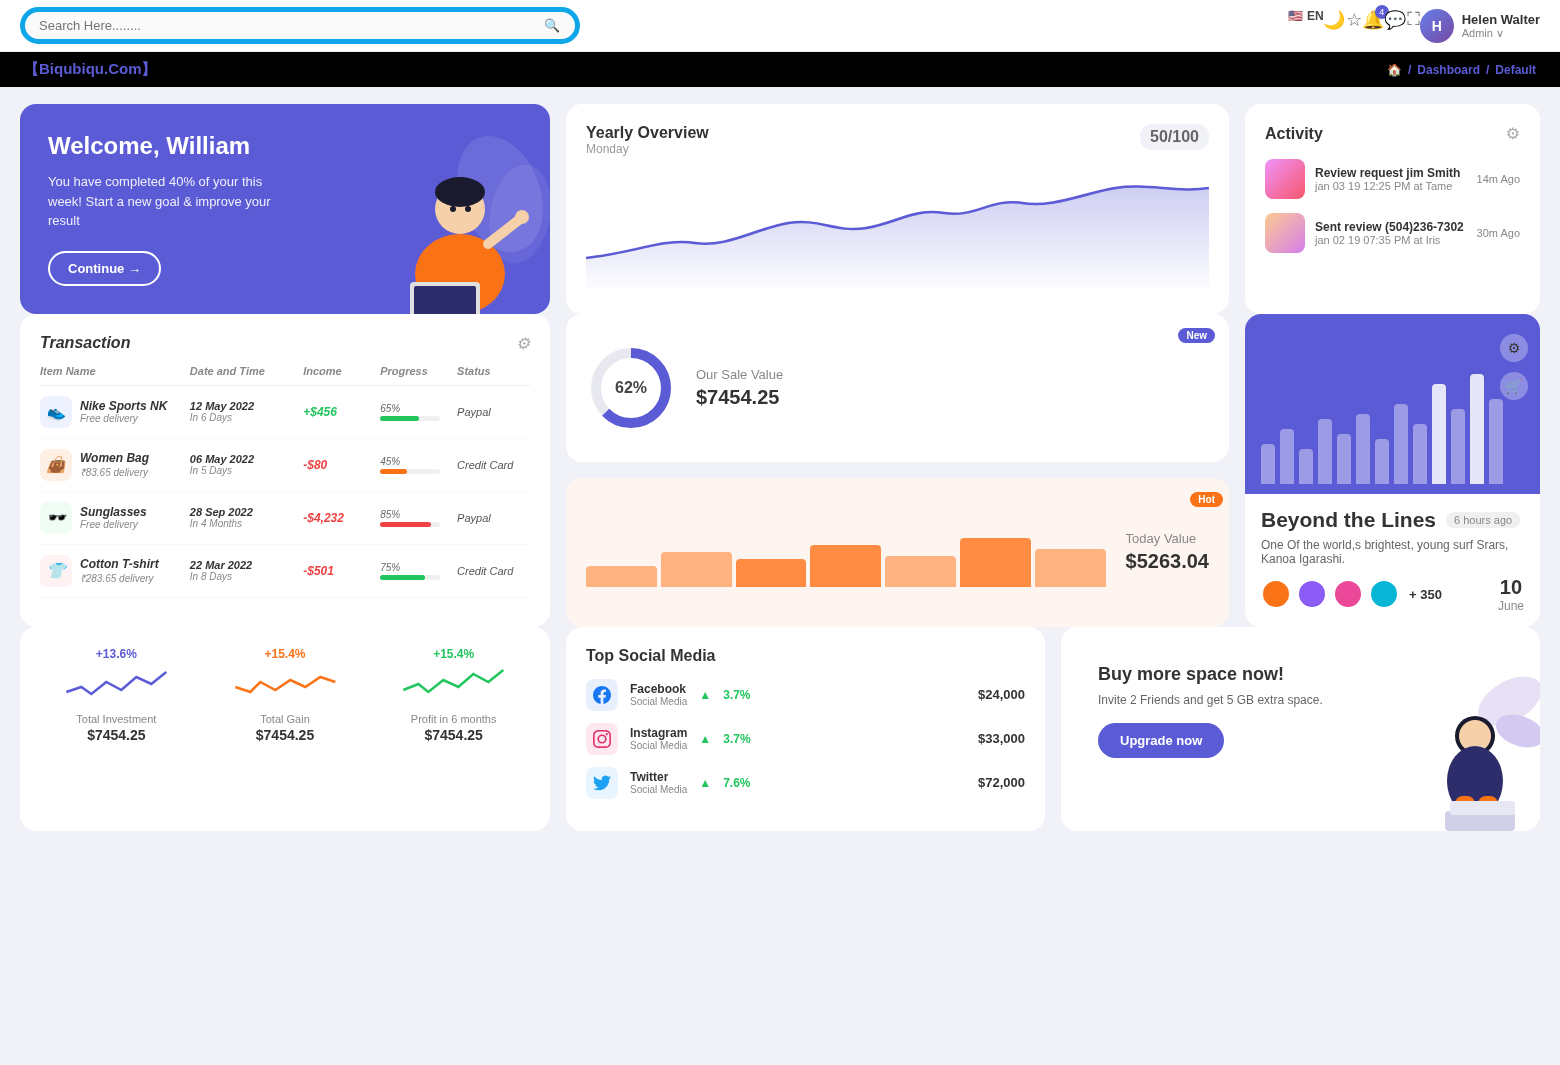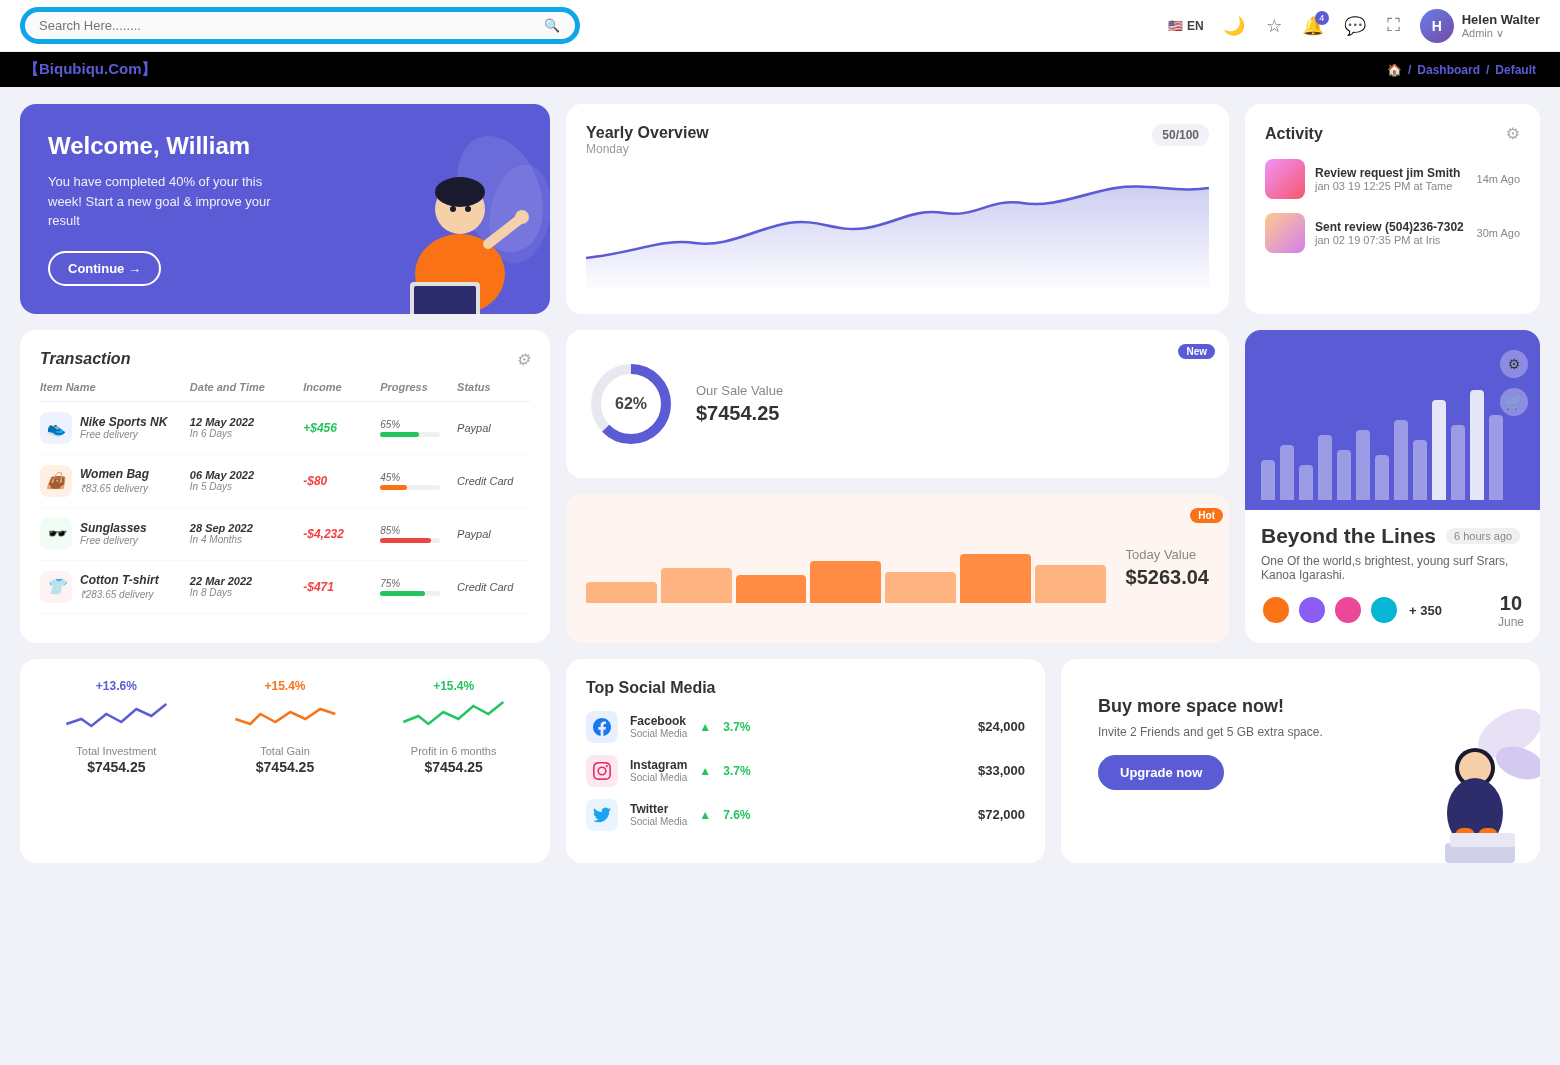--- a/index.html
+++ b/index.html
@@ -30,22 +30,21 @@
       border: none;
       outline: none;
       background: transparent;
       flex: 1;
       font-size: 13px;
       color: #999;
     }
     .nav-right {
       margin-left: auto;
       display: flex;
-      align-items: center;
-      gap: 20px;
+      gap: 0;
     }
     .nav-icon {
       font-size: 18px;
       color: #666;
       cursor: pointer;
       position: relative;
     }
     .badge {
       position: absolute;
       top: -4px;
@@ -84,21 +83,21 @@
       display: flex;
       align-items: center;
       justify-content: space-between;
       border-bottom: 1px solid #eee;
     }
     .brand-name { font-size: 15px; font-weight: 700; color: #5b5bd6; }
     .breadcrumb { display: flex; align-items: center; gap: 6px; font-size: 12px; color: #888; }
     .breadcrumb span { color: #5b5bd6; font-weight: 600; }
 
     
-    .main { padding: 16px 20px; display: grid; gap: 16px; }
+    .main { padding: 16px 20px; display: grid; }
 
     
     .row1 { display: grid; grid-template-columns: 530px 1fr 295px; gap: 16px; }
 
     
     .welcome-card {
       background: #5b5bd6;
       border-radius: 16px;
       padding: 28px;
       color: #fff;
@@ -132,21 +131,21 @@
 
     
     .yearly-card {
       background: #fff;
       border-radius: 16px;
       padding: 20px;
     }
     .card-header-row { display: flex; justify-content: space-between; align-items: flex-start; margin-bottom: 4px; }
     .card-title { font-size: 16px; font-weight: 700; }
     .card-subtitle { font-size: 12px; color: #999; margin-bottom: 8px; }
-    .score-badge { background: #f0f2f8; border-radius: 12px; padding: 4px 10px; font-size: 12px; font-weight: 600; color: #666; }
+    .score-badge { background: #f0f2f8; border-radius: 12px; padding: 4px 10px; font-size: 16px; font-weight: 600; color: #666; }
     .chart-area { width: 100%; height: 120px; }
 
     
     .activity-card {
       background: #fff;
       border-radius: 16px;
       padding: 20px;
     }
     .activity-header { display: flex; justify-content: space-between; align-items: center; margin-bottom: 16px; }
     .activity-item { display: flex; align-items: center; gap: 10px; margin-bottom: 14px; }
@@ -539,21 +538,21 @@
           <div class="tx-icon" style="background:#fef2f2">👕</div>
           <div>
             <div class="tx-item-name">Cotton T-shirt</div>
             <div class="tx-item-sub">₹283.65 delivery</div>
           </div>
         </div>
         <div>
           <div class="tx-date">22 Mar 2022</div>
           <div class="tx-date-sub">In 8 Days</div>
         </div>
-        <span class="tx-income neg">-$471</span>
+        <span class="tx-income neg">-$501</span>
         <div class="progress-bar-wrap">
           <div class="pct">75%</div>
           <div class="progress-bar-bg">
               <div class="progress-bar-fill" style="width:75%;background:#22c55e"></div>
             </div>
         </div>
         <span class="tx-status">Credit Card</span>
       </div>
     </div>
 

